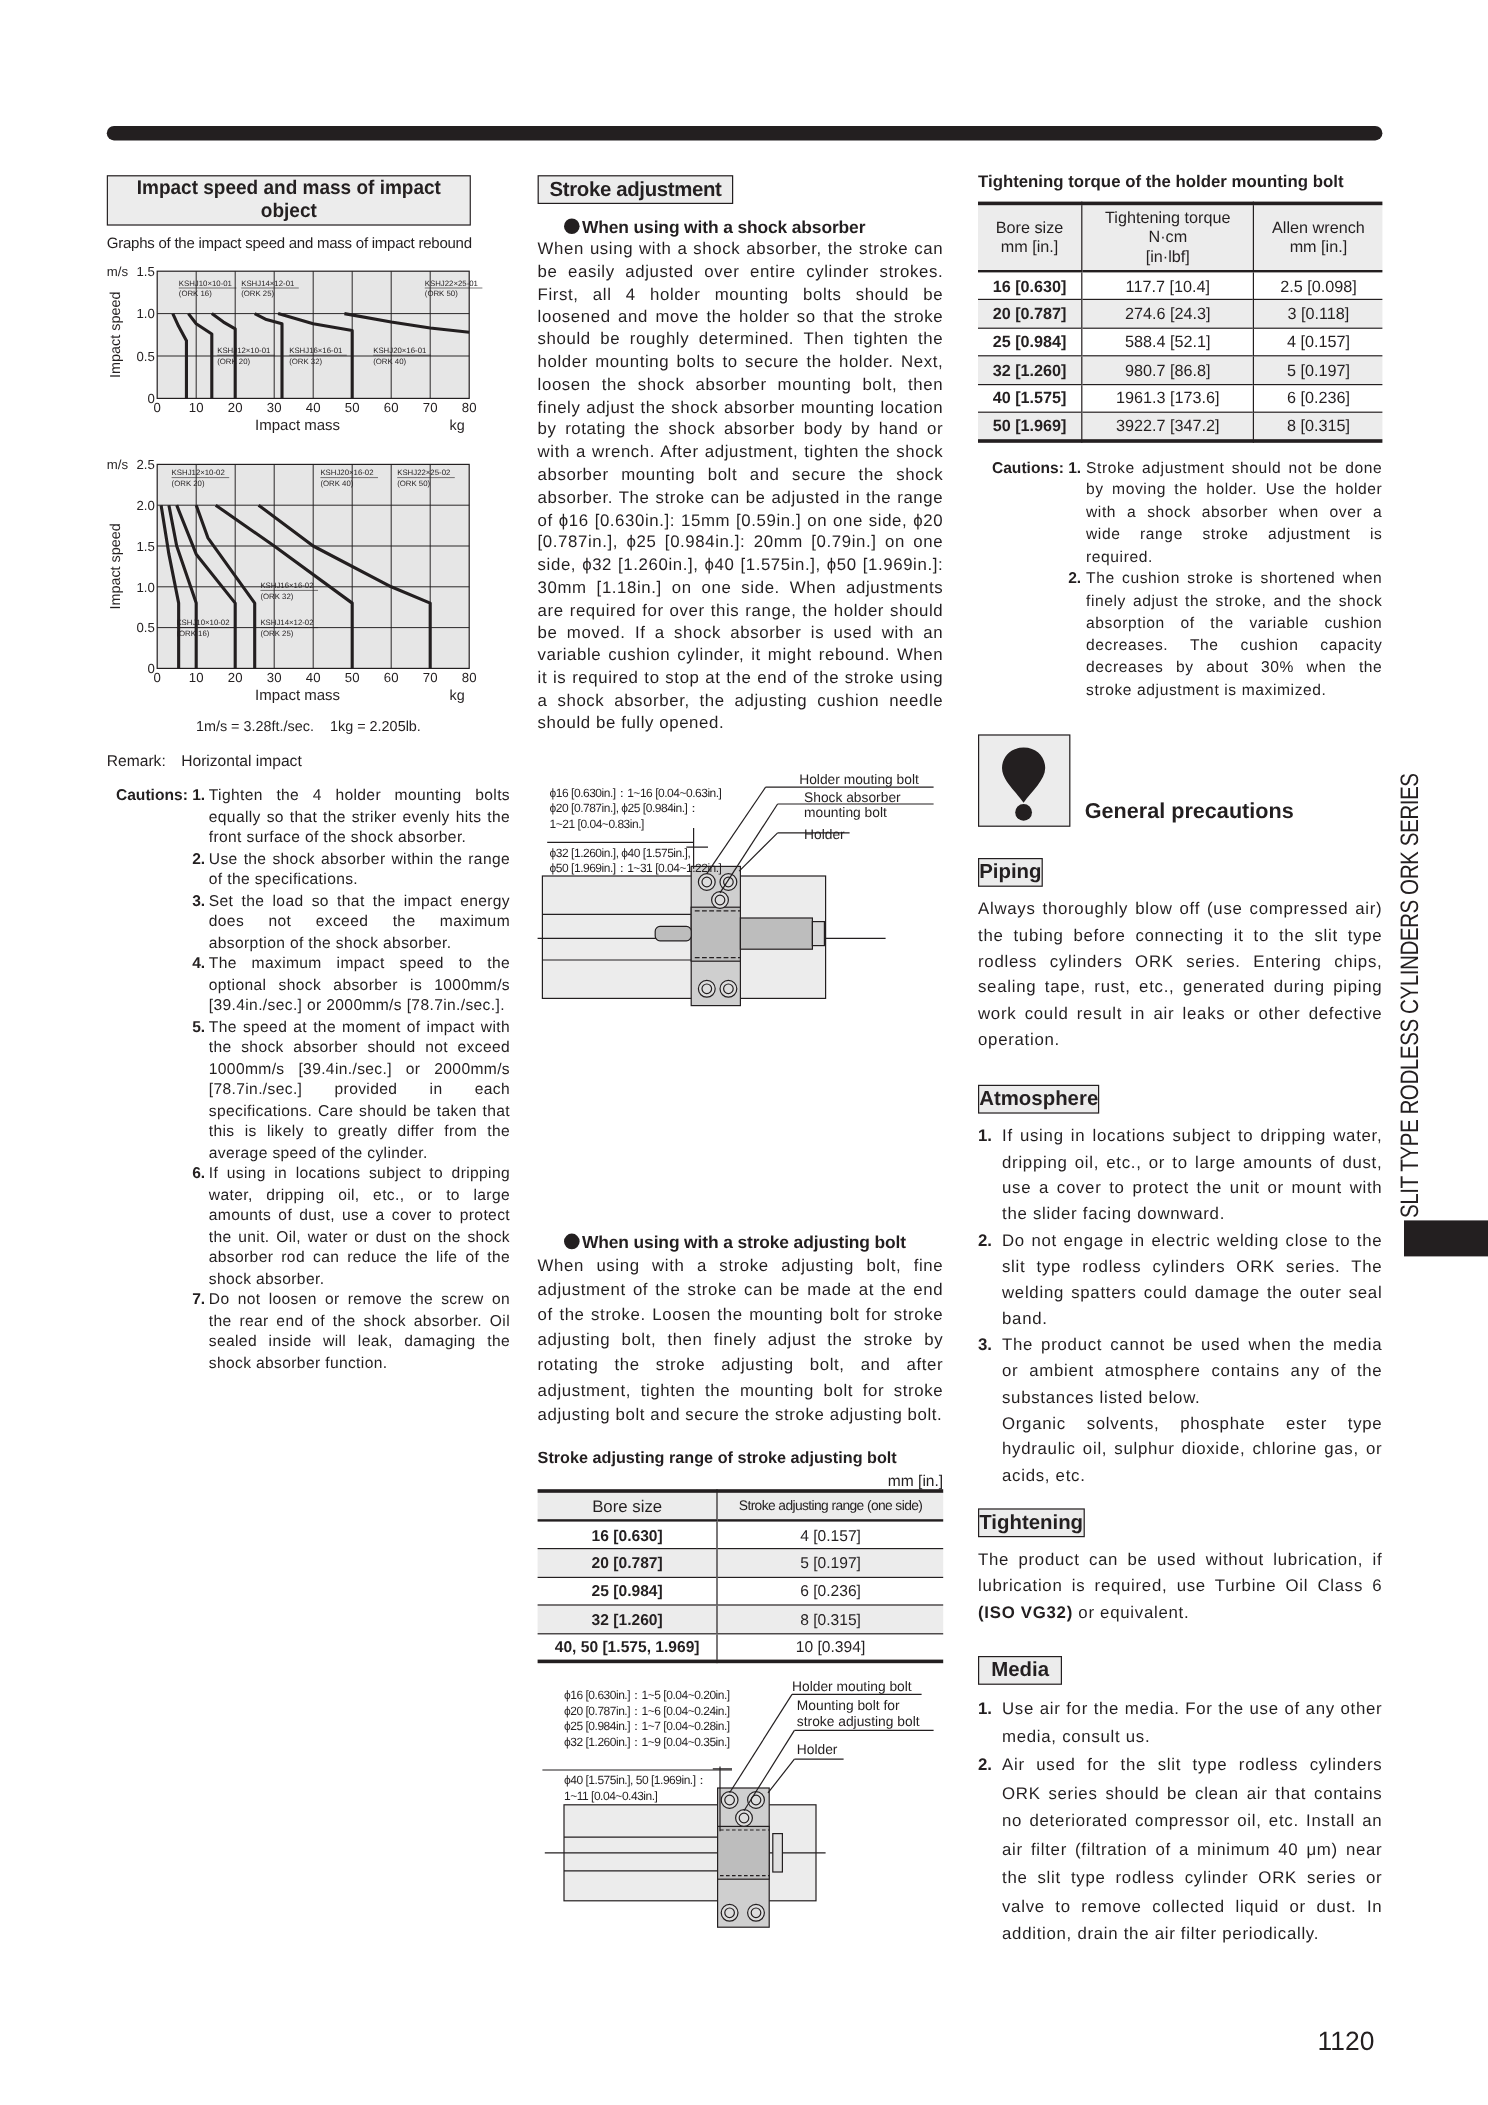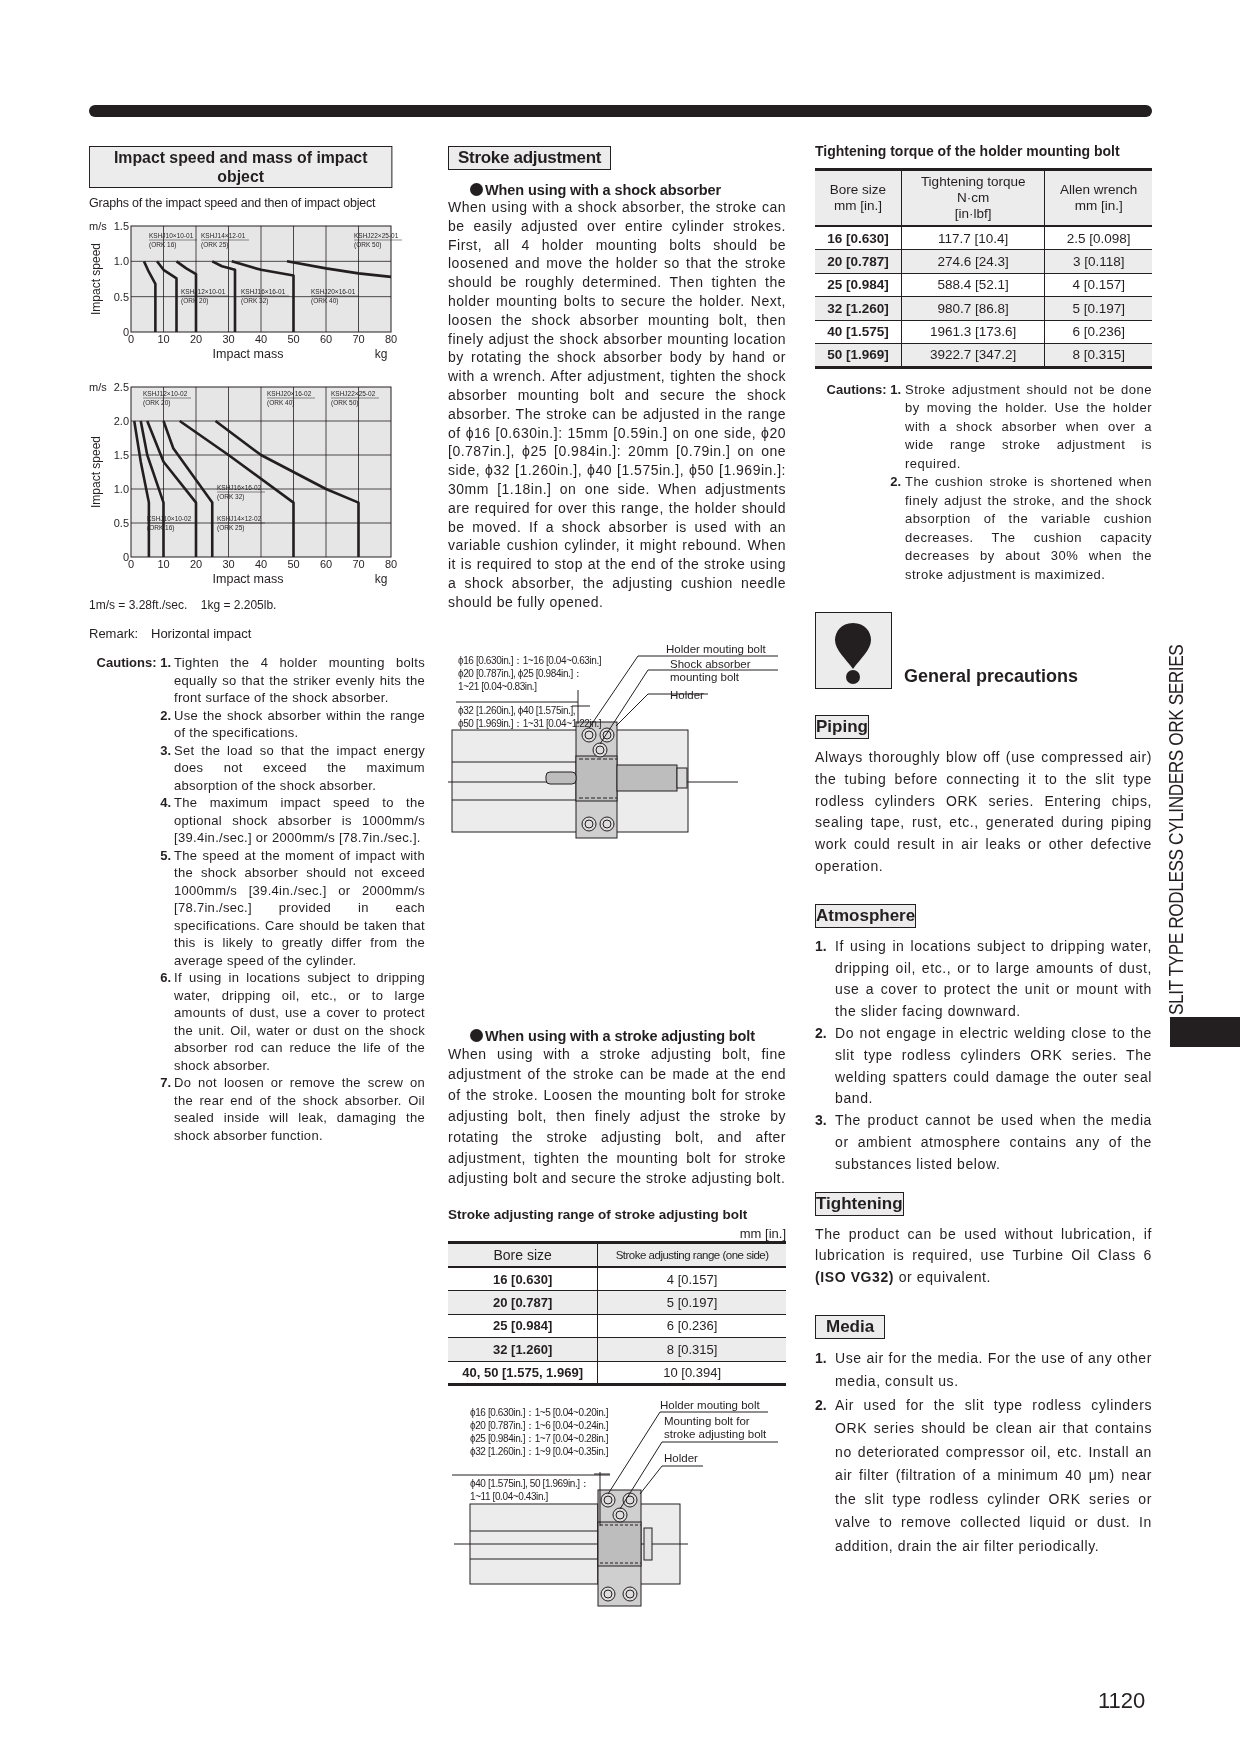--- a/index.html
+++ b/index.html
@@ -9,21 +9,21 @@
   .col1 { left: 89px; top: 146px; width: 336px; }
   .col2 { left: 448px; top: 146px; width: 338px; }
   .col3 { left: 815px; top: 143px; width: 337px; }
   .boxhead { display: inline-block; border: 1.5px solid #231f20; background: #ececec; font-weight: bold; padding: 1px 9px; }
   .boxhead.lg { font-size: 17px; font-family: "Liberation Sans", sans-serif; letter-spacing: -0.3px; }
   .boxhead.md { font-size: 17px; padding: 1px 0; }
   .col1 .boxhead { width: 316px; text-align: center; font-size: 16.5px; transform: scaleX(0.96); transform-origin: left; }
   .sub { font-size: 12.5px; margin-top: 8px; letter-spacing: -0.2px; }
   .chart { position: relative; margin-top: 6px; }
   .chart svg { display: block; }
-  .conv { font-size: 12px; text-align: left; margin-top: 2px; }
+  .conv { font-size: 12px; text-align: center; margin-top: 2px; }
   .remark { font-size: 13px; margin-top: 14px; line-height: 16px; }
   .remark .lbl { display: inline-block; width: 62px; }
   .remark .indent { padding-left: 62px; text-align: justify; }
   .cautions { font-size: 13px; line-height: 17.5px; margin-top: 12px; }
   .citem { display: flex; text-align: justify; }
   .citem .num { font-weight: bold; width: 85px; text-align: right; padding-right: 3px; flex: none; }
   .citem .txt { flex: 1; letter-spacing: 0.3px; }
   .bullet-head { font-weight: bold; font-size: 14.5px; margin-top: 12px; letter-spacing: -0.1px; padding-left: 22px; }
   .bullet-head .dot { display: inline-block; width: 13px; height: 13px; border-radius: 50%; background: #231f20; vertical-align: -1px; margin-right: 2px; }
   .para { font-size: 14px; line-height: 18.8px; text-align: justify; letter-spacing: 0.5px; }
@@ -58,21 +58,21 @@
   .diag-lbl { font-size: 11.5px; }
   .dim-txt { font-size: 10px; letter-spacing: -0.4px; }
 </style>
 </head>
 <body>
 
 <div class="topbar"></div>
 
 <div class="col col1">
   <div class="boxhead">Impact speed and mass of impact object</div>
-  <div class="sub">Graphs of the impact speed and then of impact object</div>
+  <div class="sub">Graphs of the impact speed and mass of impact rebound</div>
 
   <div class="chart">
     <svg id="chart1" width="340" height="152">
         <rect x="42" y="10" width="260" height="106" fill="#e6e6e6" stroke="#231f20" stroke-width="1"></rect>
         <text x="42" y="127" font-size="11" text-anchor="middle" fill="#231f20">0</text>
         <line x1="74.5" y1="10" x2="74.5" y2="116" stroke="#231f20" stroke-width="0.8"></line>
         <text x="74.5" y="127" font-size="11" text-anchor="middle" fill="#231f20">10</text>
         <line x1="107" y1="10" x2="107" y2="116" stroke="#231f20" stroke-width="0.8"></line>
         <text x="107" y="127" font-size="11" text-anchor="middle" fill="#231f20">20</text>
         <line x1="139.5" y1="10" x2="139.5" y2="116" stroke="#231f20" stroke-width="0.8"></line>
@@ -466,20 +466,21 @@
       <div class="li">
         <div class="n">2.</div>
         <div class="t">
           <div>Do not engage in electric welding close to the slit type rodless cylinders ORK series. The welding spatters could damage the outer seal band.</div>
         </div>
       </div>
       <div class="li">
         <div class="n">3.</div>
         <div class="t">
           <div>The product cannot be used when the media or ambient atmosphere contains any of the substances listed below.</div>
+          <div>Organic solvents, phosphate ester type hydraulic oil, sulphur dioxide, chlorine gas, or acids, etc.</div>
         </div>
       </div>
     </div>
 
   <div class="sec-head" style="margin-top:16px"><span class="boxhead md">Tightening</span></div>
   <div class="sec-para"><span>The product can be used without lubrication, if lubrication is required, use Turbine Oil Class 6 </span><b>(ISO VG32)</b><span> or equivalent.</span></div>
 
   <div class="sec-head" style="margin-top:26px"><span class="boxhead md" style="padding:1px 10px">Media</span></div>
   <div class="list" style="line-height:23.5px" id="mediaList">
       <div class="li">

